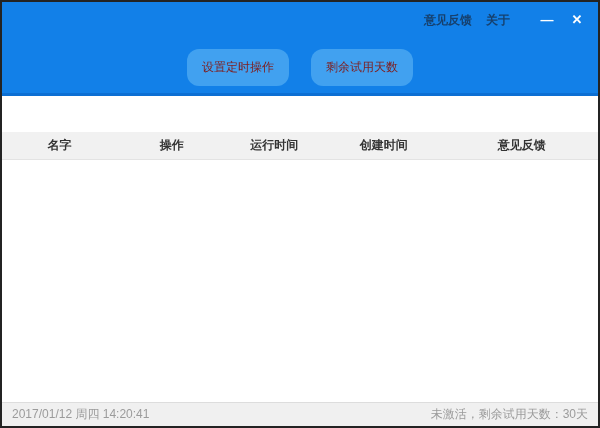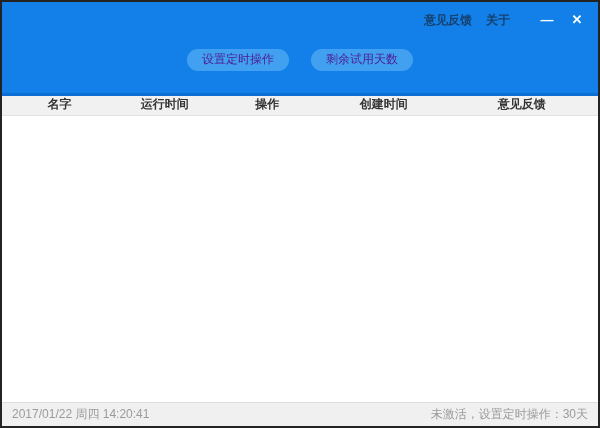--- a/index.html
+++ b/index.html
@@ -49,37 +49,39 @@
   }
   .toolbar {
     position: absolute;
     top: 47px; left: 0; right: 0;
     display: flex;
     justify-content: center;
     gap: 22px;
   }
   .pill-button {
     background: #41a1f0;
-    color: #4c1d95;
+    color: #7f1d1d;
     border: none;
     border-radius: 12px;
     font-size: 12px;
-    font-family: Liberation Mono, monospace;
+    font-family: Liberation Sans, sans-serif;
     padding: 5px 15px;
-    height: 22px;
+    height: 37px;
     line-height: 13px;
     cursor: pointer;
   }
   
   .table-header {
-    height: 20px;
+    height: 28px;
     background: #f1f1f1;
     border-bottom: 1px solid #e3e3e3;
     display: flex;
+    align-items: center;
     flex: 0 0 auto;
+    margin-top: 36px;
   }
   .th-cell {
     font-size: 12px;
     font-weight: bold;
     color: #333333;
     text-align: center;
   }
   .th-c0 { flex: 0 0 19.3%; }
   .th-c1 { flex: 0 0 16.0%; }
   .th-c2 { flex: 0 0 18.4%; }
@@ -124,26 +126,26 @@
     <div class="toolbar">
       <button class="pill-button">设置定时操作</button>
       <button class="pill-button">剩余试用天数</button>
     </div>
   </div>
 
   <div class="titlebar-accent"></div>
 
   <div class="table-header">
     <div class="th-cell th-c0">名字</div>
+    <div class="th-cell th-c2">操作</div>
     <div class="th-cell th-c1">运行时间</div>
-    <div class="th-cell th-c2">操作</div>
     <div class="th-cell th-c3">创建时间</div>
     <div class="th-cell th-c4">意见反馈</div>
   </div>
 
   <div class="content"></div>
 
   <div class="statusbar">
-    <span class="status-text">2017/01/22 周四 14:20:41</span>
-    <span class="status-text">未激活，设置定时操作：30天</span>
+    <span class="status-text">2017/01/12 周四 14:20:41</span>
+    <span class="status-text">未激活，剩余试用天数：30天</span>
   </div>
 
 </div>
 
 </body></html>

